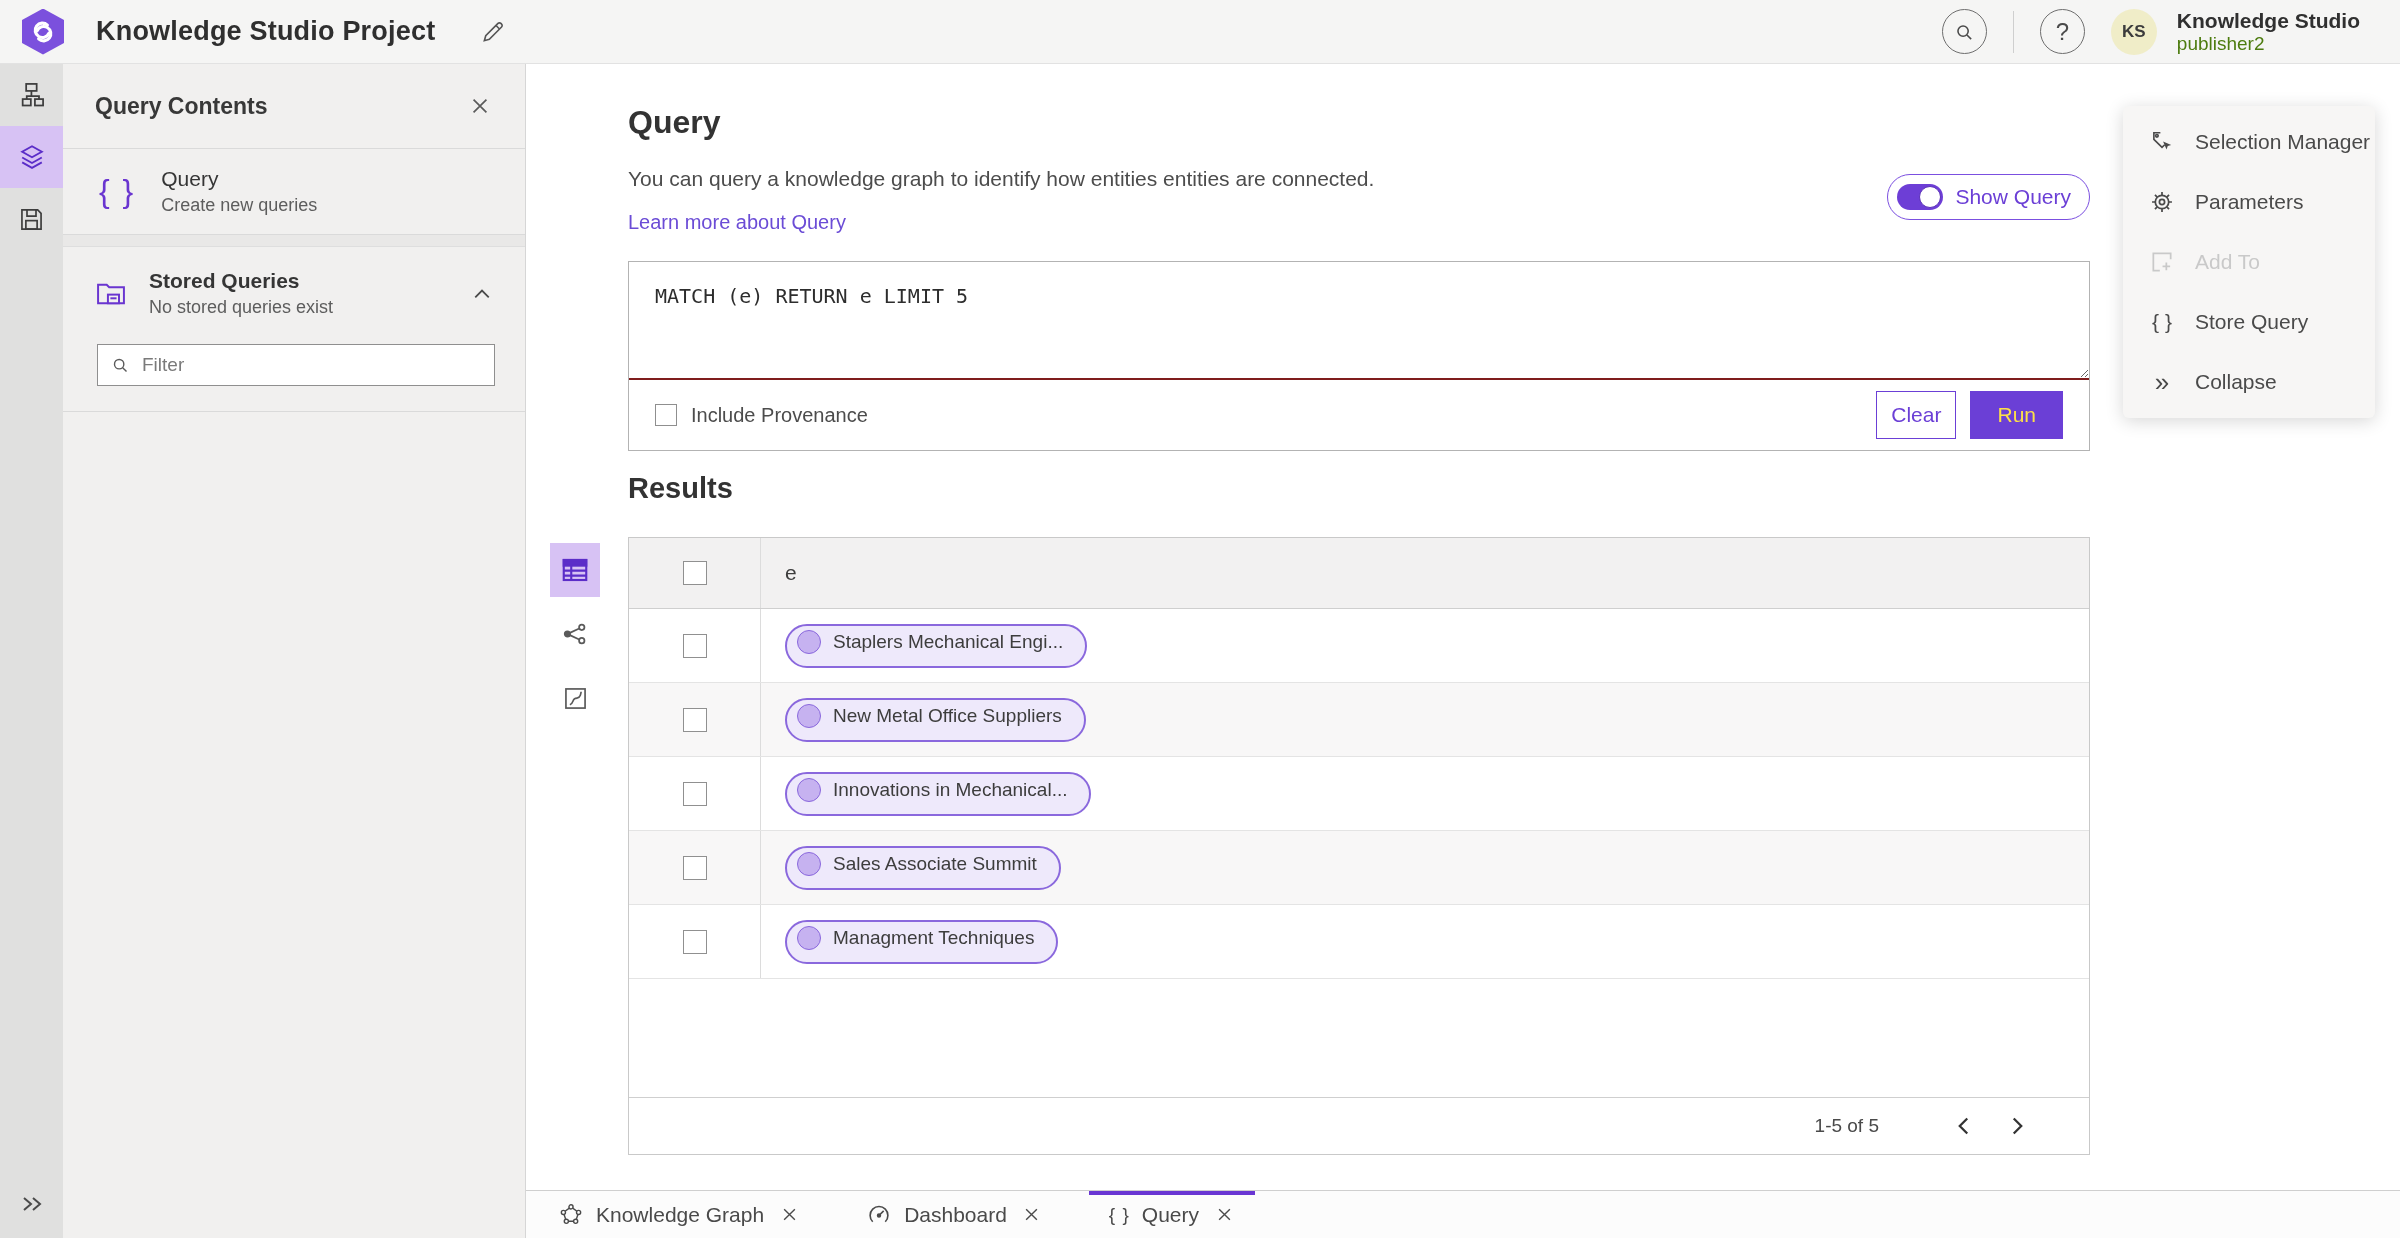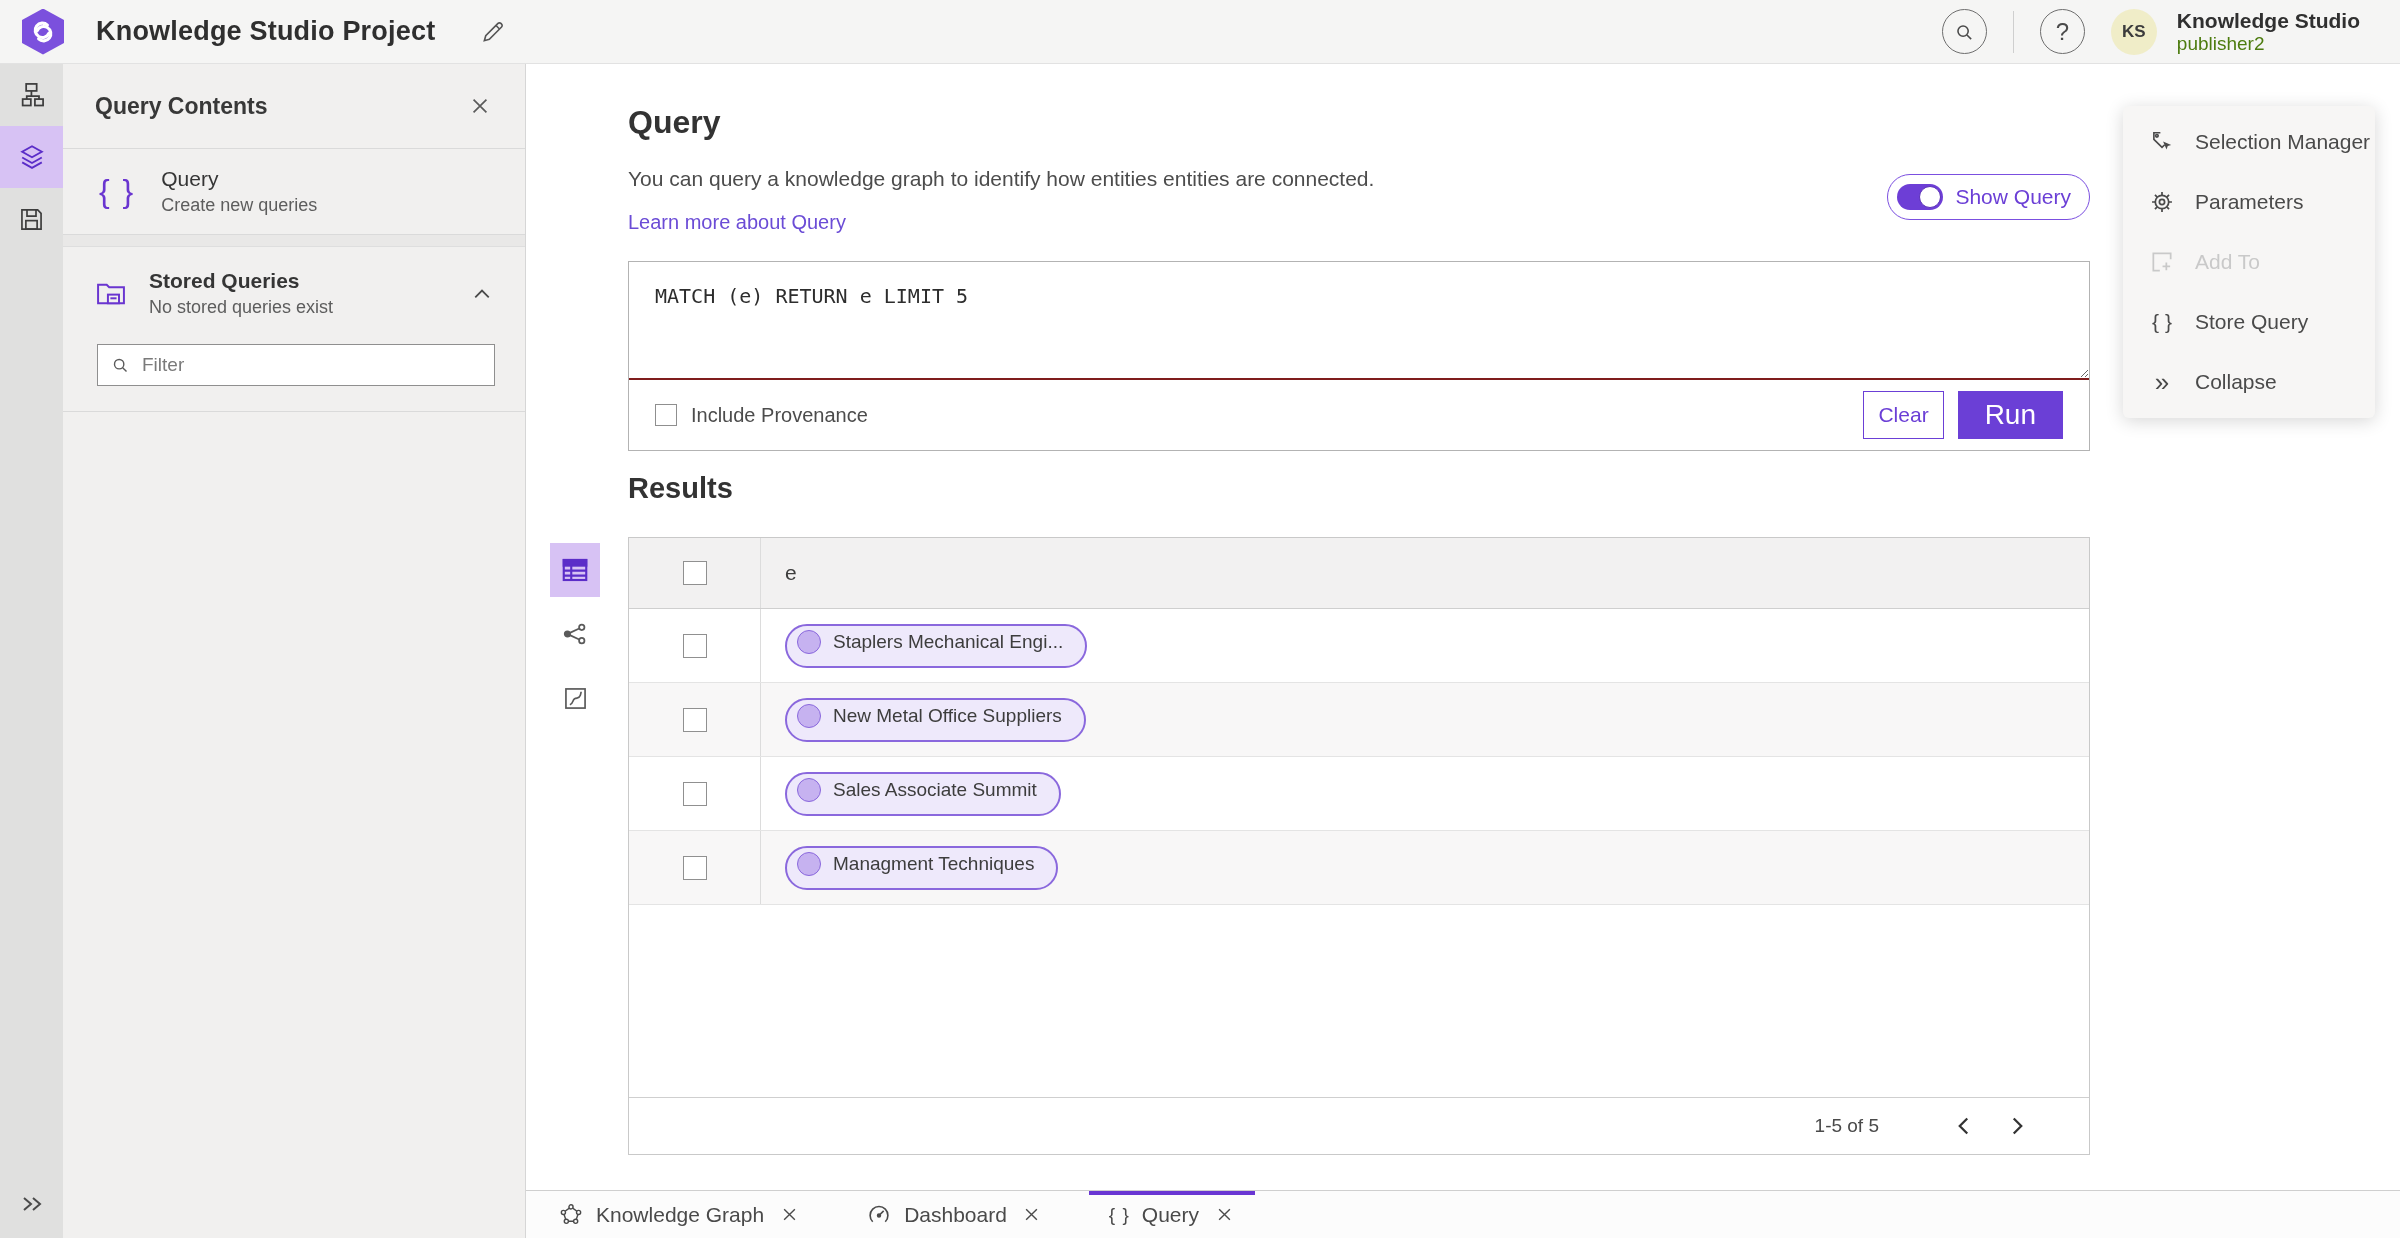--- a/index.html
+++ b/index.html
@@ -72,22 +72,22 @@
                 border:1px solid #b3b3b3; background:#fff; display:flex; flex-direction:column; }
   .query-textarea { flex:1; border:none; border-bottom:2px solid #7f1d1d; outline:none; resize:vertical;
                     font-family:"DejaVu Sans Mono","Liberation Mono",monospace; font-size:20px; color:#2d2d2d;
                     padding:22px 26px; background:#fff; }
   .query-footer { height:70px; display:flex; align-items:center; padding:0 26px; }
   .cb { display:inline-block; width:22px; height:22px; border:1.5px solid #8f8f8f; background:#fff; cursor:pointer; }
   .prov-label { margin-left:14px; font-size:20px; color:#4c4c4c; }
   .footer-buttons { margin-left:auto; display:flex; gap:14px; }
   .btn-clear { min-width:74px; height:48px; background:#fff; border:1px solid #6b3fd6; color:#6b3fd6;
                font-size:21px; cursor:pointer; font-family:"Liberation Sans", sans-serif; padding:0 14px; }
-  .btn-run { min-width:66px; height:48px; background:#6b3fd6; border:1px solid #6b3fd6; color:#ffffff;
-             font-size:28px; cursor:pointer; font-family:"Liberation Sans", sans-serif; padding:0 26px; }
+  .btn-run { min-width:66px; height:48px; background:#6b3fd6; border:1px solid #6b3fd6; color:#fde047;
+             font-size:21px; cursor:pointer; font-family:"Liberation Sans", sans-serif; padding:0 26px; }
 
   .results-title { position:absolute; left:102px; top:408px; font-size:29px; font-weight:700; color:#333; }
 
   .view-rail { position:absolute; left:24px; top:479px; width:50px; }
   .view-btn { width:50px; height:54px; display:flex; align-items:center; justify-content:center; cursor:pointer; margin-bottom:10px; }
   .view-btn.selected { background:#d7c2f4; }
 
   .results-card { position:absolute; left:102px; top:473px; width:1462px; height:618px;
                   border:1px solid #c9c9c9; background:#fff; display:flex; flex-direction:column; }
   .t-header { height:71px; background:#f2f1f1; border-bottom:1px solid #cfcfcf; display:flex; align-items:stretch; }
@@ -324,20 +324,31 @@
           </span>
         </div>
       </div>
       <div class="t-row">
         <div class="t-col-check">
             <span class="t-cb"></span>
           </div>
         <div class="t-col-main">
           <span class="pill">
             <span class="pill-dot"></span>
+            <span class="pill-label">Innovations in Mechanical...</span>
+          </span>
+        </div>
+      </div>
+      <div class="t-row">
+        <div class="t-col-check">
+            <span class="t-cb"></span>
+          </div>
+        <div class="t-col-main">
+          <span class="pill">
+            <span class="pill-dot"></span>
             <span class="pill-label">Sales Associate Summit</span>
           </span>
         </div>
       </div>
       <div class="t-row">
         <div class="t-col-check">
             <span class="t-cb"></span>
           </div>
         <div class="t-col-main">
           <span class="pill">

